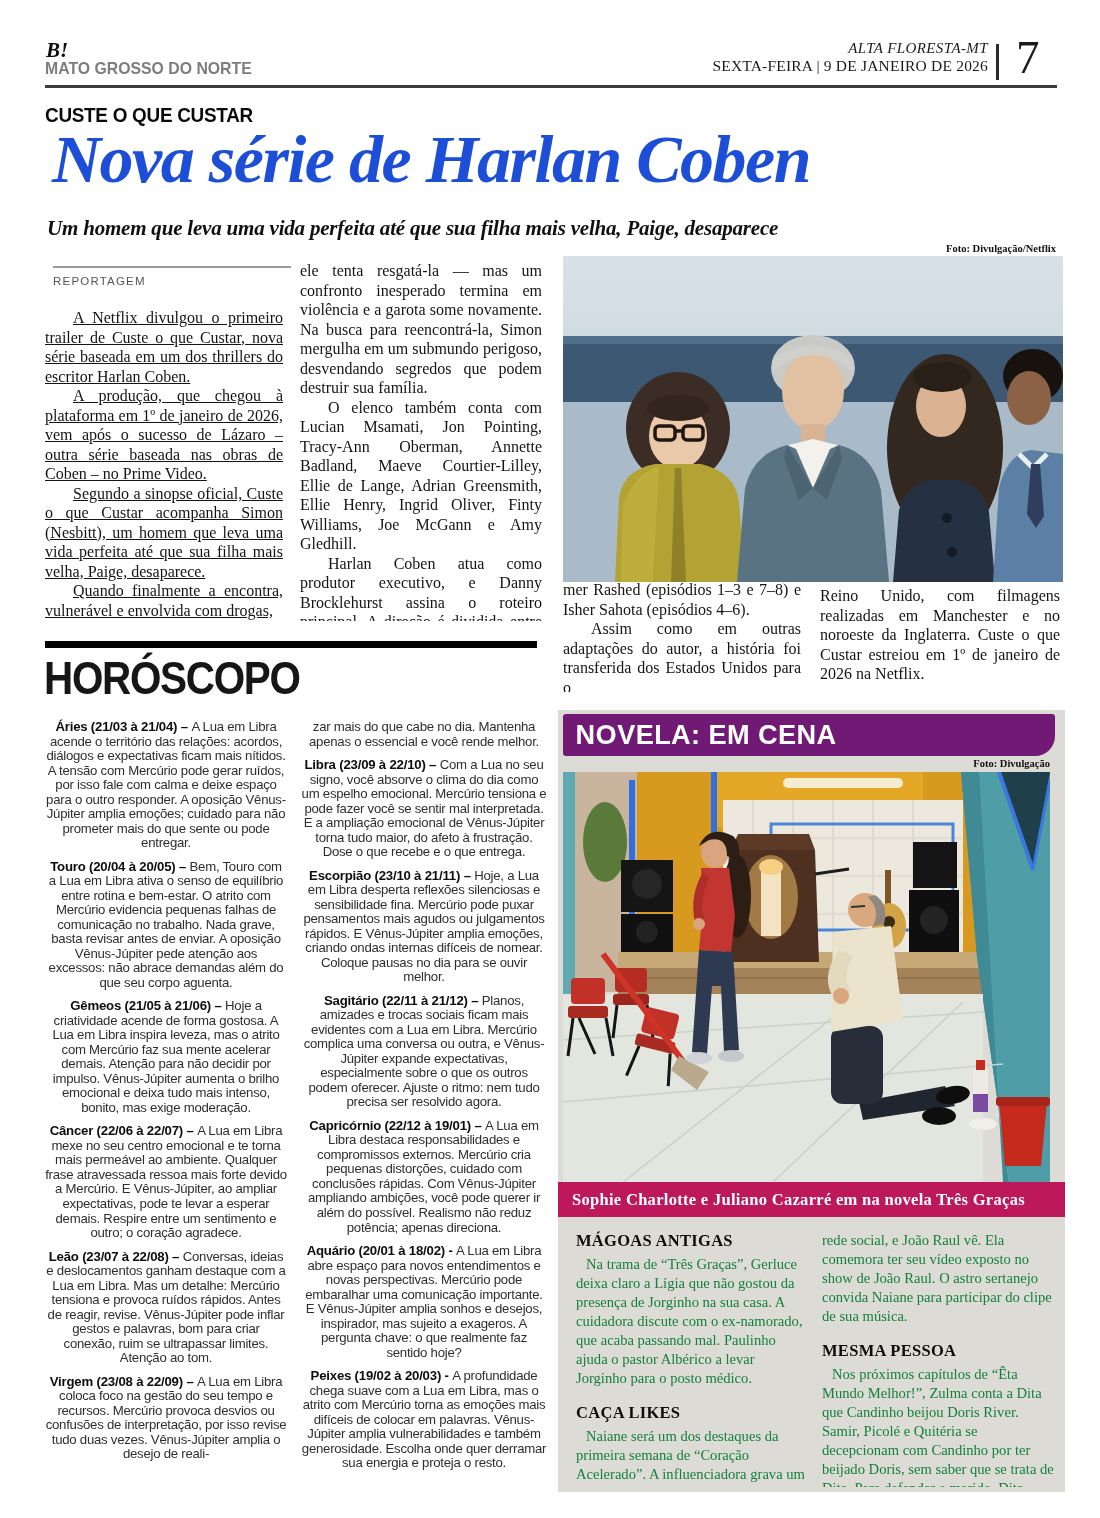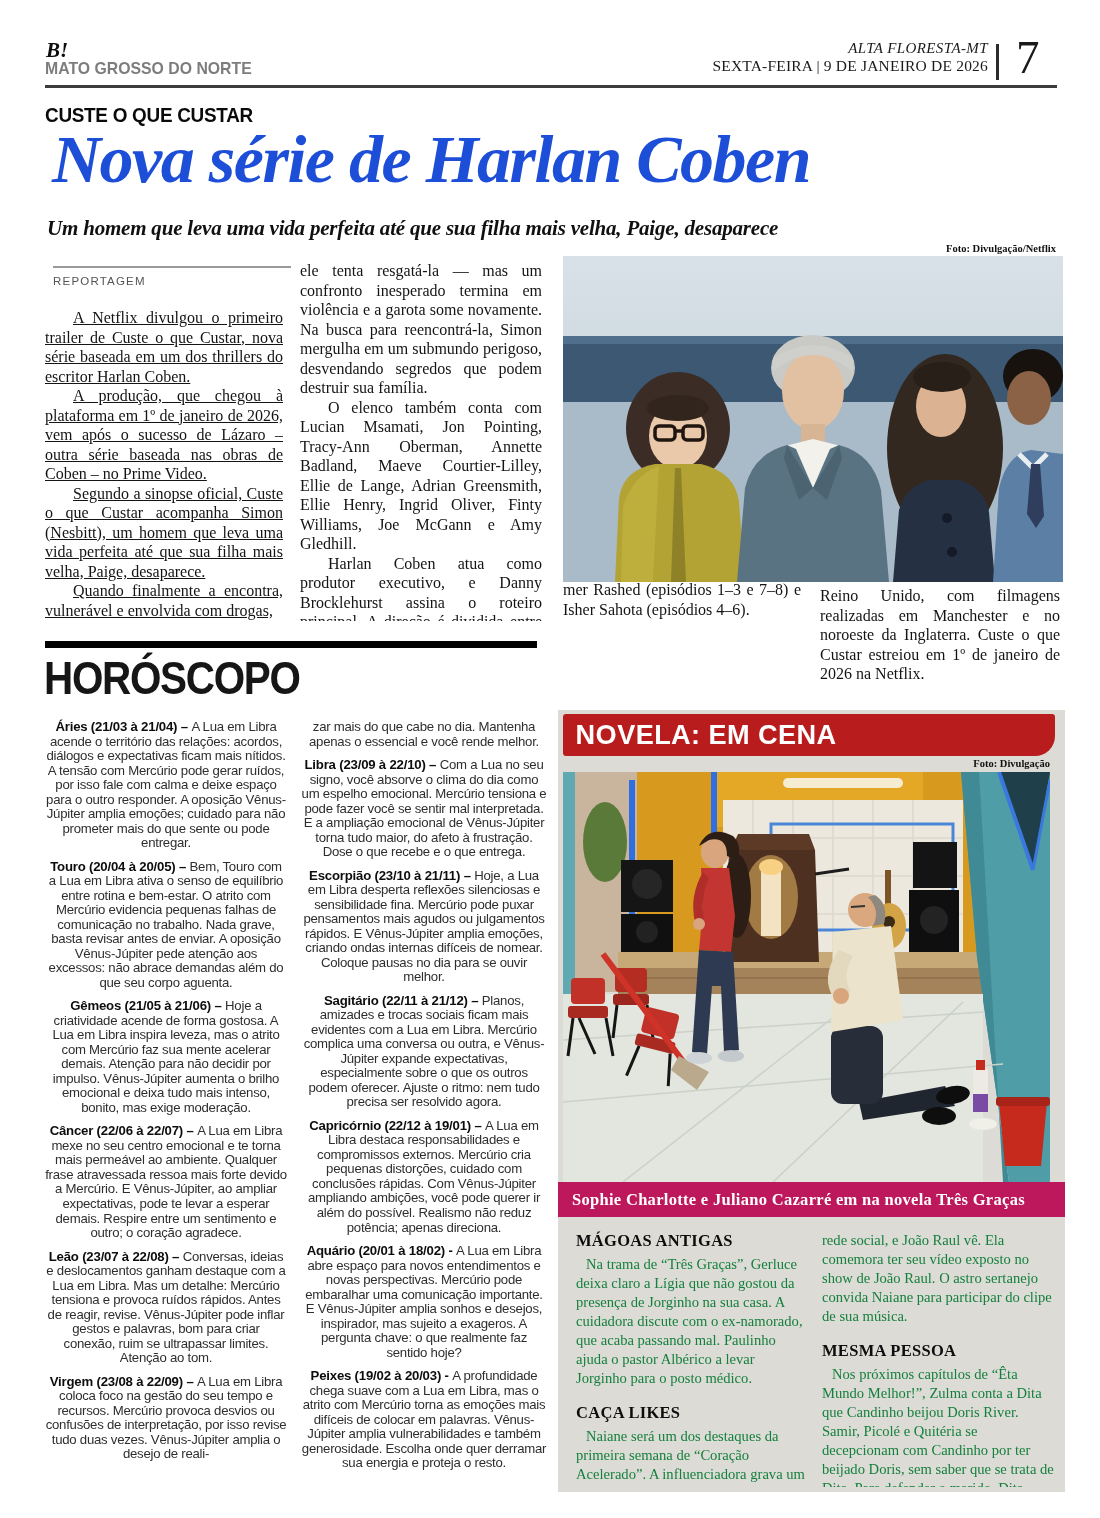--- a/index.html
+++ b/index.html
@@ -42,21 +42,21 @@
   .h-title{position:absolute;left:44px;top:650px;font:700 47px "Liberation Sans",sans-serif;color:#161616;
         transform:scaleX(.86);transform-origin:left;letter-spacing:-1.5px;white-space:nowrap;}
   .h-col{position:absolute;top:712px;height:802px;overflow:hidden;
         font:400 13.2px/1.1 "Liberation Sans",sans-serif;color:#2e2e2e;letter-spacing:-.25px;}
   .h-col1{left:45px;width:242px;}
   .h-col2{left:300px;width:248px;}
   .h-col p.h-entry{margin:8px 0 9px 0;text-align:center;}
   .h-col p.h-entry b{color:#0d0d0d;letter-spacing:-.2px;}
   
   .panel{position:absolute;left:558px;top:710px;width:507px;height:782px;background:#dcdbd6;}
-  .banner{position:absolute;left:563px;top:714px;width:492px;height:42px;background:#b91c1c;
+  .banner{position:absolute;left:563px;top:714px;width:492px;height:42px;background:#701a75;
         border-radius:3px 3px 20px 3px;}
   .banner span{display:block;padding-left:13px;font:700 28px/42px "Liberation Sans",sans-serif;color:#ffffff;
         letter-spacing:.4px;transform:scaleX(.97);transform-origin:left;white-space:nowrap;}
   .photo-credit2{position:absolute;left:563px;top:758px;width:487px;text-align:right;
         font:700 10.5px "Liberation Serif",serif;color:#111;}
   .photo2{position:absolute;left:563px;top:772px;width:487px;height:410px;overflow:hidden;}
   .photo2 svg{display:block;width:100%;height:100%;}
   .caption-bar{position:absolute;left:558px;top:1182px;width:507px;height:35px;background:#be185d;}
   .caption-bar span{display:block;padding-left:14px;font:700 16.5px/35px "Liberation Serif",serif;
         color:#fff;letter-spacing:.3px;white-space:nowrap;}
@@ -96,20 +96,21 @@
       <p>Segundo a sinopse oficial, Custe o que Custar acompanha Simon (Nesbitt), um homem que leva uma vida perfeita até que sua filha mais velha, Paige, desaparece.</p>
       <p>Quando finalmente a encontra, vulnerável e envolvida com drogas,</p>
     </div>
   <div class="body-col col2">
       <p>ele tenta resgatá-la — mas um confronto inesperado termina em violência e a garota some novamente. Na busca para reencontrá-la, Simon mergulha em um submundo perigoso, desvendando segredos que podem destruir sua família.</p>
       <p>O elenco também conta com Lucian Msamati, Jon Pointing, Tracy-Ann Oberman, Annette Badland, Maeve Courtier-Lilley, Ellie de Lange, Adrian Greensmith, Ellie Henry, Ingrid Oliver, Finty Williams, Joe McGann e Amy Gledhill.</p>
       <p>Harlan Coben atua como produtor executivo, e Danny Brocklehurst assina o roteiro principal. A direção é dividida entre Ni-</p>
     </div>
   <div class="body-col col3">
       <p>mer Rashed (episódios 1–3 e 7–8) e Isher Sahota (episódios 4–6).</p>
+      <p>Assim como em outras adaptações do autor, a história foi transferida dos Estados Unidos para o</p>
     </div>
   <div class="body-col col4">
       <p>Reino Unido, com filmagens realizadas em Manchester e no noroeste da Inglaterra. Custe o que Custar estreiou em 1º de janeiro de 2026 na Netflix.</p>
     </div>
 
   <div class="photo1">
     <svg viewBox="0 0 500 326" preserveAspectRatio="none">
       <defs>
         <linearGradient id="sky" x1="0" y1="0" x2="0" y2="1">
           <stop offset="0" stop-color="#d8e1e7"></stop>

